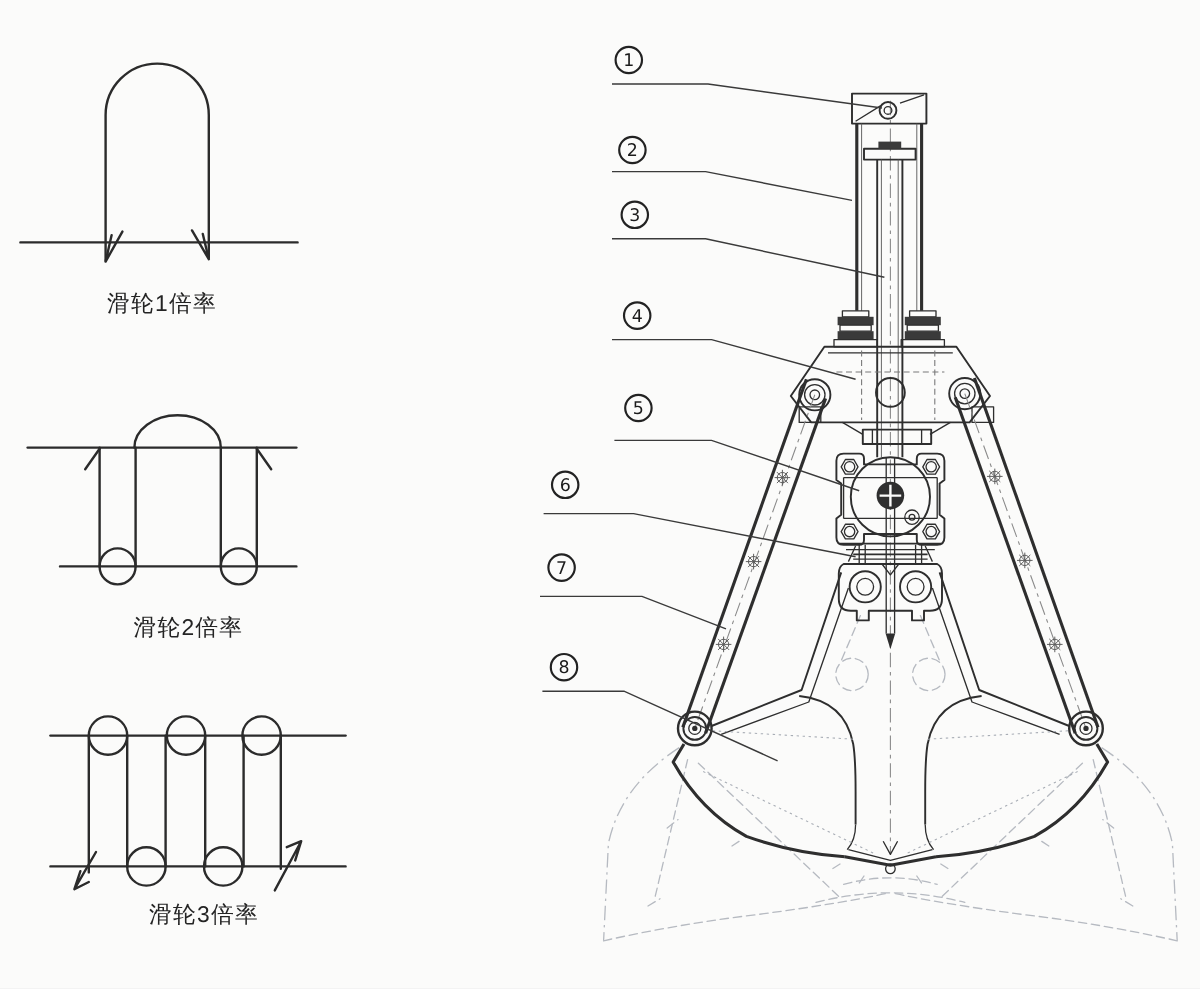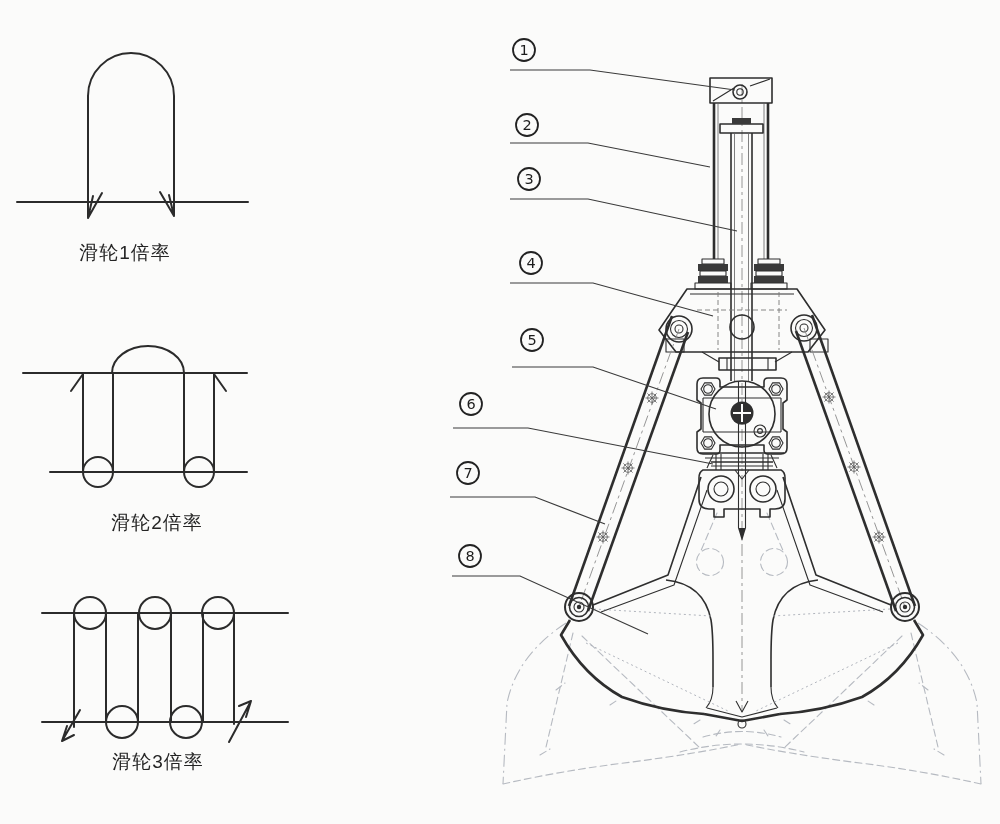--- a/index.html
+++ b/index.html
@@ -265,17 +265,17 @@
       <circle class="callout-circle" cx="468" cy="473" r="11"></circle>
       <text class="callout-num" x="468" y="478">7</text>
     </g>
     <g>
       <circle class="callout-circle" cx="470" cy="556" r="11"></circle>
       <text class="callout-num" x="470" y="561">8</text>
     </g>
   </g>
 </svg>
 
-  <div class="caption" style="left:125px;top:253px;">滑轮1倍率</div>
+  <div class="caption" style="left:135px;top:253px;">滑轮1倍率</div>
   <div class="caption" style="left:157px;top:523px;text-align:right;">滑轮2倍率</div>
-  <div class="caption" style="left:158px;top:762px;">滑轮3倍率</div>
+  <div class="caption" style="left:170px;top:762px;">滑轮3倍率</div>
 
 </div>
 
 </body></html>

